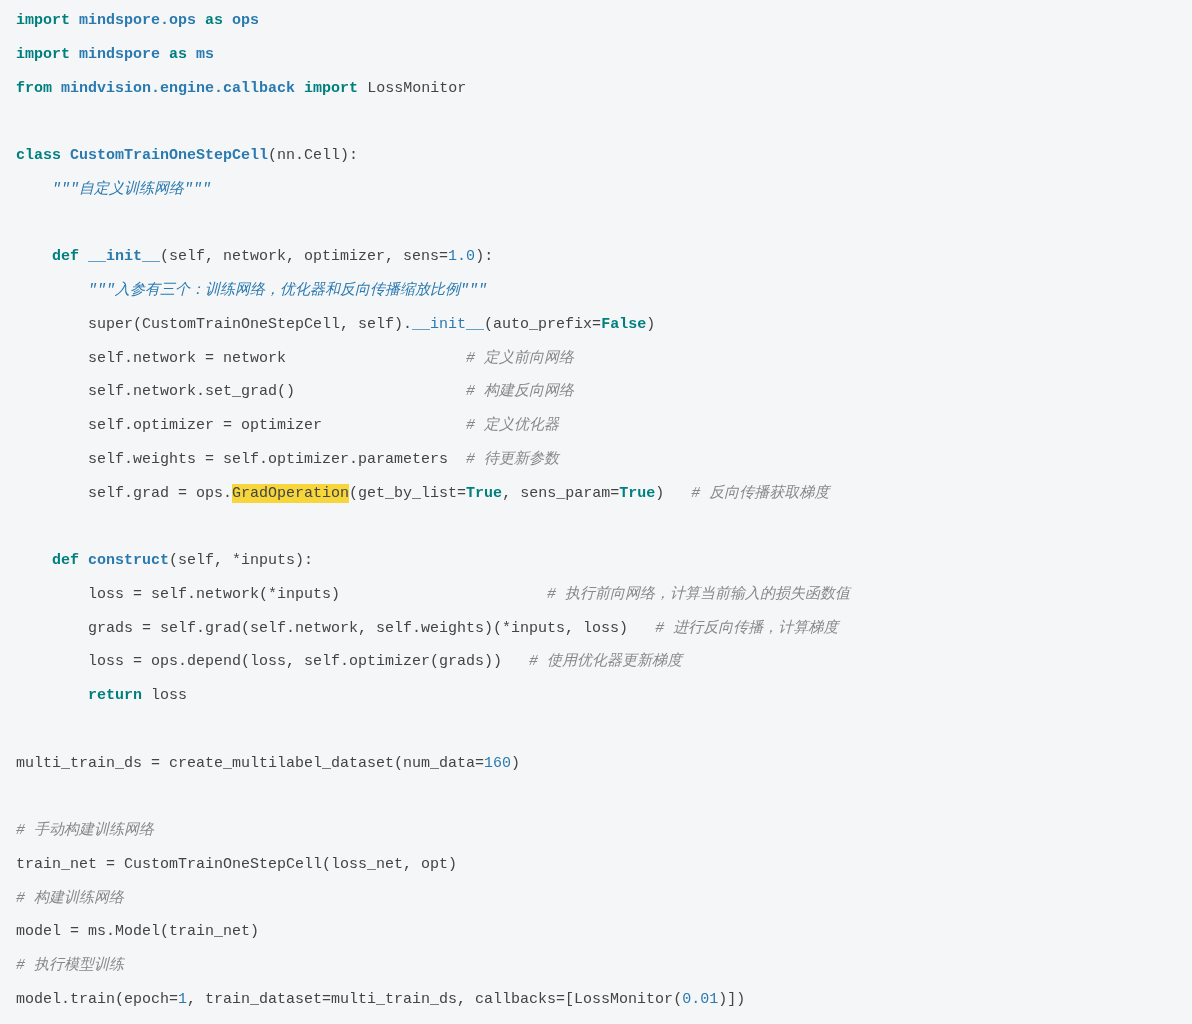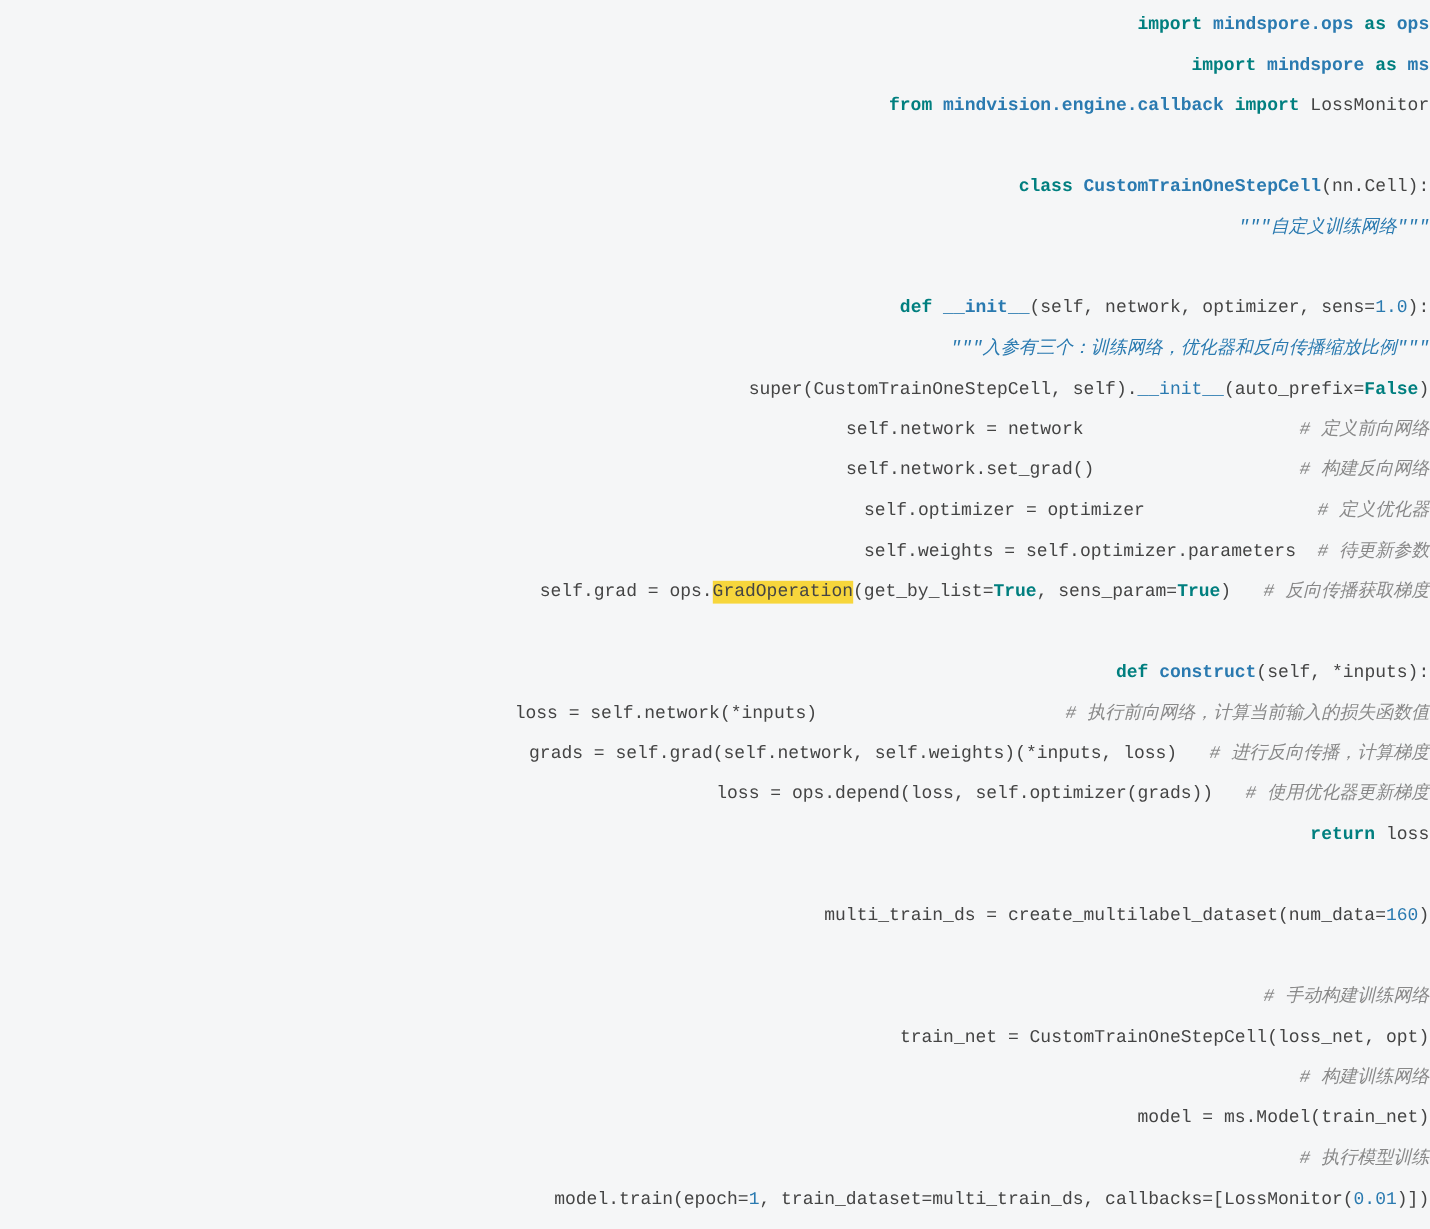--- a/index.html
+++ b/index.html
@@ -6,24 +6,23 @@
     margin: 0;
     padding: 0;
     background: #f5f6f7;
     font-family: Consolas, "Courier New", monospace;
     font-size: 15px;
     line-height: 2.25;
     color: #444;
   }
   pre {
     margin: 0;
-    padding: 4px 1px 8px 16px;
+    padding: 4px 16px 8px 16px;
     white-space: pre;
     font-family: inherit;
-    text-align: right;
   }
   .kw   { color: #007f7f; font-weight: bold; }      
   .name { color: #2a7ab0; font-weight: bold; }                      
   .bool { color: #007f7f; font-weight: bold; }
   .num  { color: #2a7ab0; }
   .str  { color: #2a7ab0; font-style: italic; }
   .com  { color: #888; font-style: italic; }
   .hl   { background: #f7d63c; padding: 1px 0; }
   .fade { color: #2a7ab0; }
 </style>

